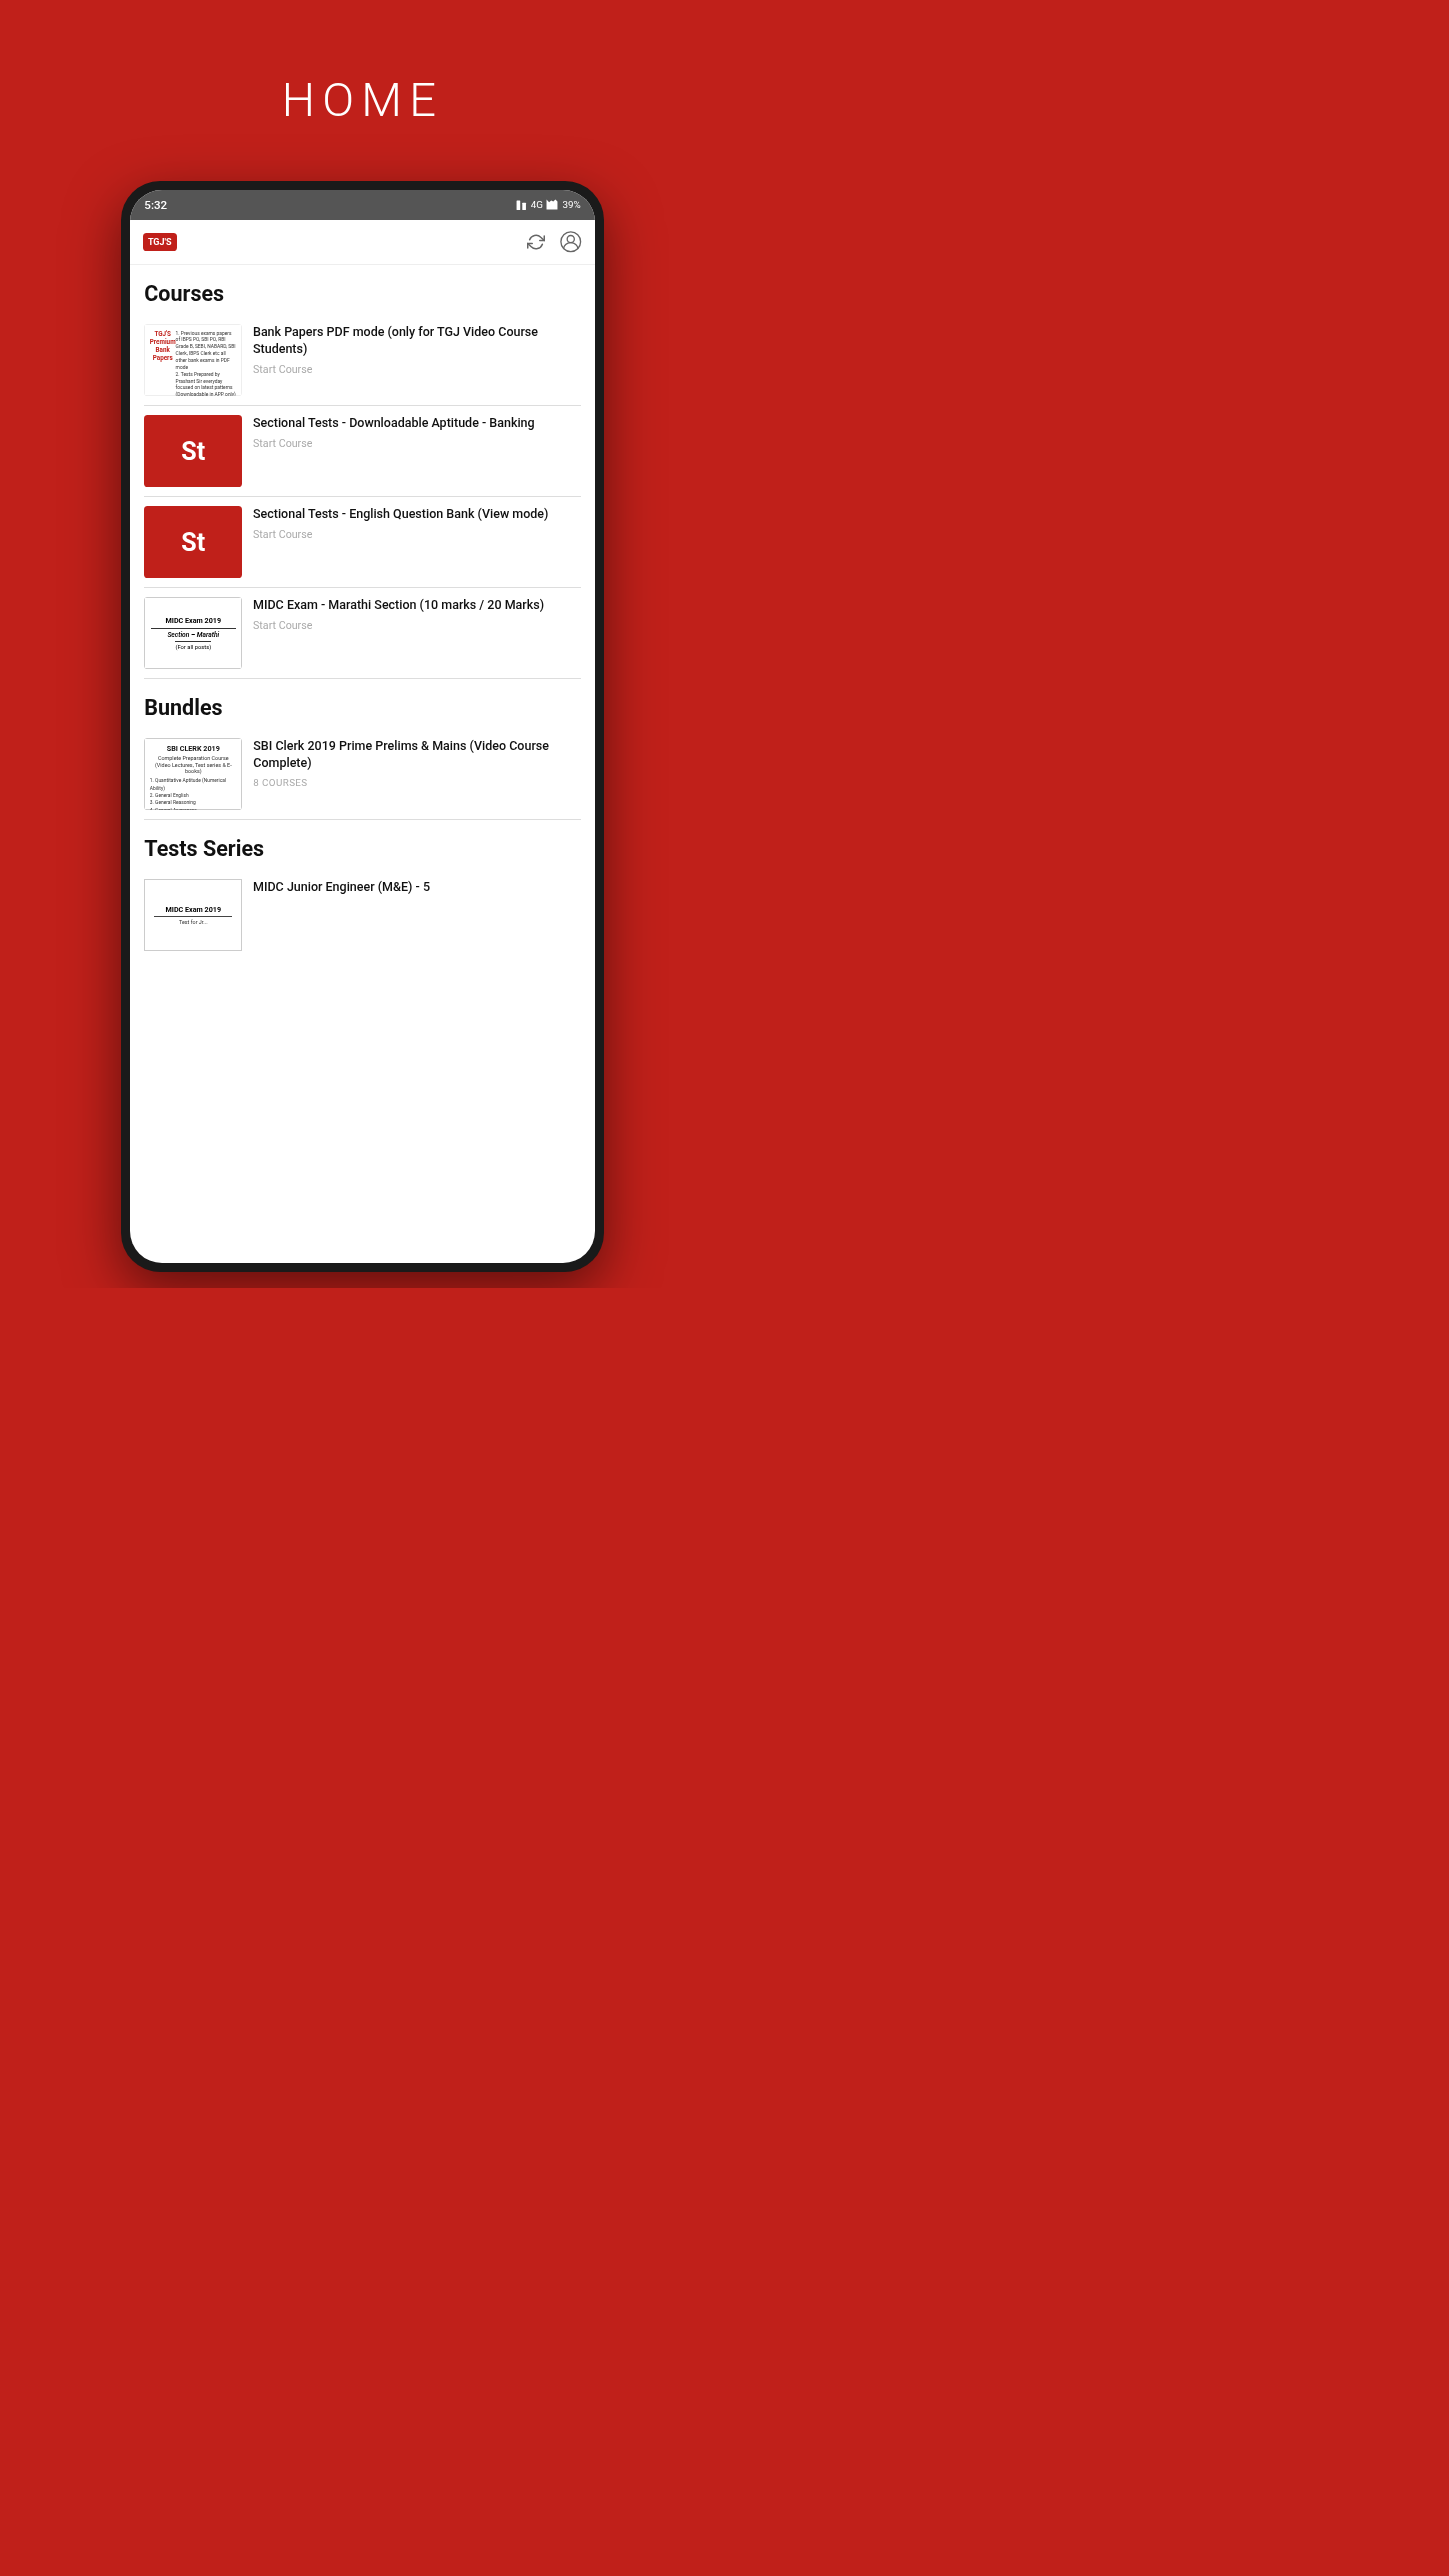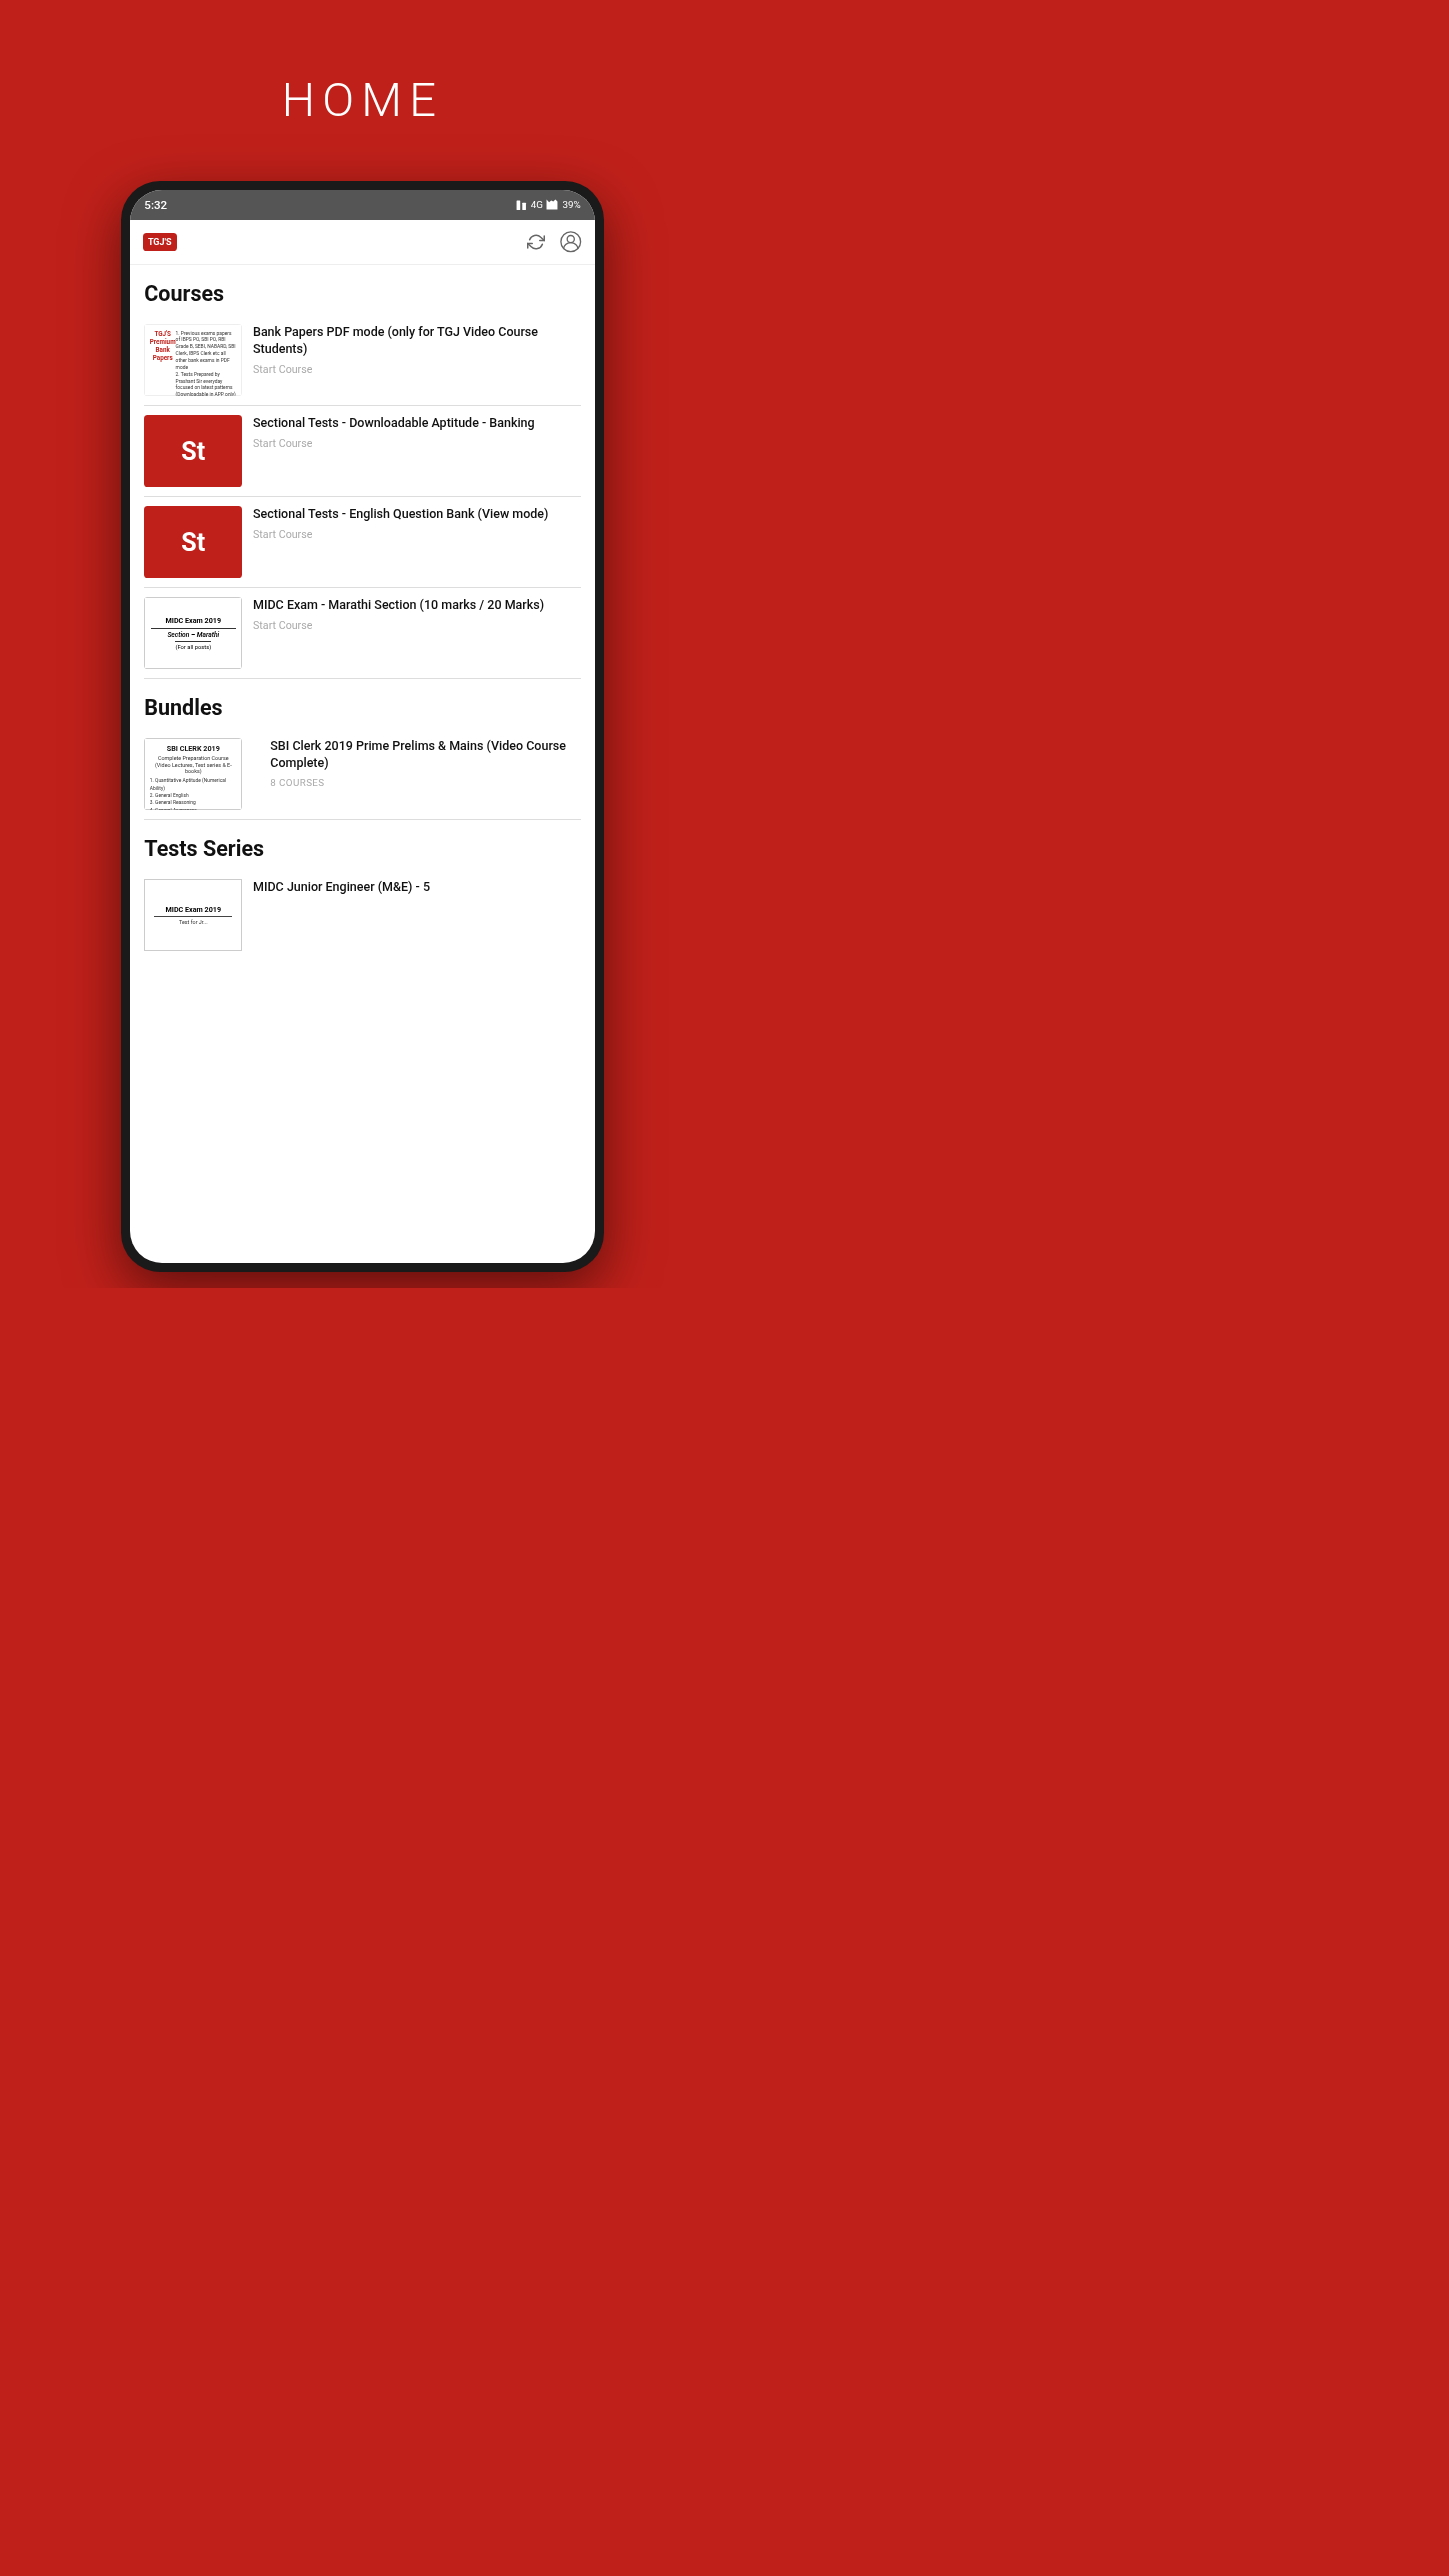--- a/index.html
+++ b/index.html
@@ -235,21 +235,21 @@
       font-size: 10.7px;
       color: #aaa;
     }
 
     
     .bundle-item {
       display: flex;
       align-items: flex-start;
       padding: 9px 0;
       border-bottom: 0.9px solid #ddd;
-      gap: 28px;
+      gap: 11px;
     }
 
     .thumb-sbi {
       background: white;
       border: 0.9px solid #ccc;
       width: 100%;
       height: 100%;
       padding: 4.5px;
       display: flex;
       flex-direction: column;

